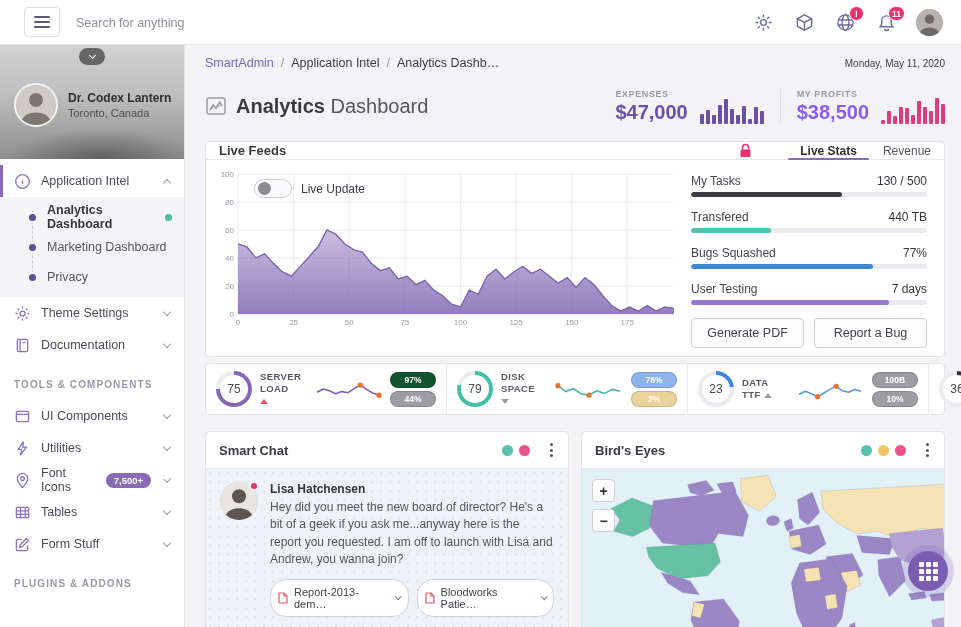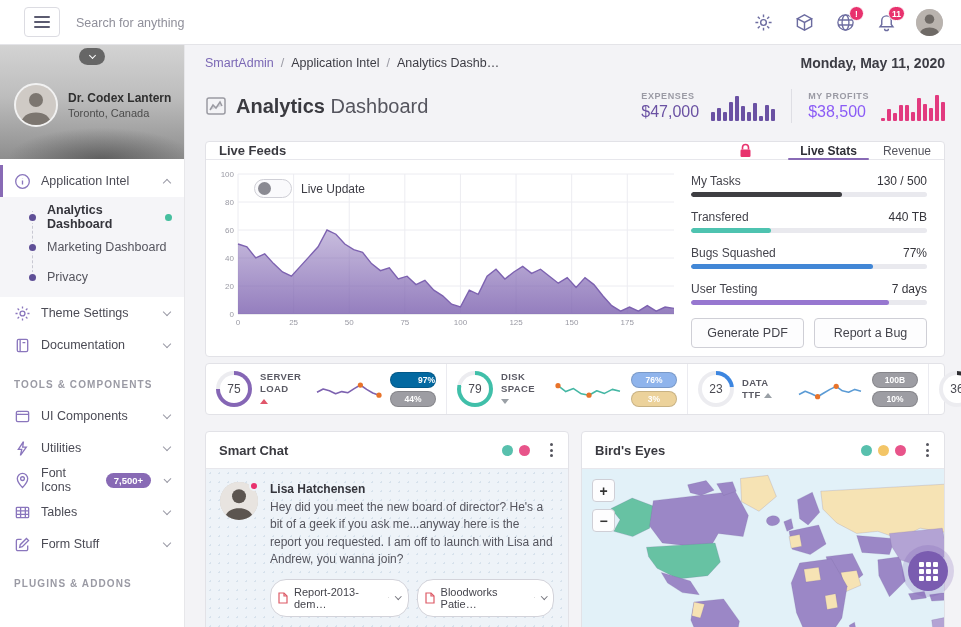--- a/index.html
+++ b/index.html
@@ -44,29 +44,29 @@
 .gdot{width:7px;height:7px;border-radius:50%;background:#46bf9f;margin-left:auto}
 .section-label{padding:18px 14px 10px;font-size:10px;font-weight:700;letter-spacing:1.1px;color:#9a9aa4}
 .count-badge{background:#886ab5;color:#fff;font-size:9.5px;font-weight:700;padding:2px 8px;border-radius:9px;margin-right:4px}
 
 .main{position:absolute;top:45px;left:185px;right:0;bottom:0;padding:0 16px 0 20px;overflow:hidden}
 .breadcrumb-row{height:36px;display:flex;align-items:center;justify-content:space-between}
 .breadcrumb{display:flex;align-items:center;gap:7px;font-size:12.5px}
 .bc-home{color:#7b68b5;cursor:pointer}
 .bc-sep{color:#9a9aa4}
 .bc-item{color:#3c3c44}
-.date{font-size:14px;color:#3c3c44;font-weight:700}
+.date{font-size:10px;color:#3c3c44;font-weight:400}
 .title-row{height:50px;display:flex;align-items:center;justify-content:space-between;margin-bottom:10px}
 .page-title{display:flex;align-items:center;gap:9px;font-size:20px;color:#4a4a52}
 .page-title b{font-weight:700;color:#3a3a40}
 .page-title span.light{font-weight:400;color:#55555e}
 .hkpis{display:flex;align-items:center;gap:16px}
 .hkpi{display:flex;align-items:flex-end;gap:10px}
 .hkpi-label{font-size:9px;letter-spacing:.6px;color:#9a9aa4;font-weight:700}
-.hkpi-value{font-size:16px;font-weight:400;margin-top:2px}
+.hkpi-value{font-size:20px;font-weight:700;margin-top:2px}
 .minibars{display:flex;align-items:flex-end;height:28px}
 .hkpi-divider{width:1px;height:34px;background:#dedee4}
 
 .panel{background:#fff;border:1px solid #e2e2e7;border-radius:4px}
 .panel-header{height:37px;display:flex;align-items:center;padding:0 13px;border-bottom:1px solid #e7e7ec;position:relative}
 .panel-title{font-size:13px;font-weight:700;color:#3a3a40}
 .live-panel{height:216px;display:flex;flex-direction:column}
 .tabs{margin-left:auto;display:flex;align-items:center;gap:26px;height:100%}
 .tab{font-size:12px;color:#55555e;height:100%;display:flex;align-items:center;position:relative;cursor:pointer}
 .tab.active{font-weight:700;color:#2f2f36}
@@ -468,21 +468,21 @@
               <span>75</span>
             </div>
           </div>
         <div class="kpi-label"><span>SERVER</span><br><span>LOAD</span><br><i class="tri up" style="color: rgb(224, 86, 106);"></i></div>
         <svg class="spark" width="68" height="30">
             <polyline points="3.0,18.3 9.2,15.0 15.4,16.8 21.6,19.8 27.8,17.6 34.0,18.7 40.2,14.6 46.4,11.0 52.6,15.4 58.8,19.0 65.0,21.2" fill="none" stroke="#7d62b0" stroke-width="1.6" stroke-linejoin="round"></polyline>
             <circle cx="46.4" cy="11.04" r="2.6" fill="#e8732a"></circle>
             <circle cx="65" cy="21.16" r="2.6" fill="#e8732a"></circle>
           </svg>
         <div class="badges">
-            <span class="kbadge" style="background: #0369a1; text-align: right;">97%</span>
+            <span class="kbadge" style="background: #14532d;">97%</span>
             <span class="kbadge" style="background: rgb(157, 157, 163);">44%</span>
           </div>
       </div>
       <div class="kpi-cell">
         <div class="donut" style="background: conic-gradient(rgb(64, 191, 169) 79%, rgb(236, 236, 240) 0deg);">
             <div class="hole">
               <span>79</span>
             </div>
           </div>
         <div class="kpi-label"><span>DISK</span><br><span>SPACE</span><br><i class="tri down" style="color: rgb(154, 160, 166);"></i></div>

